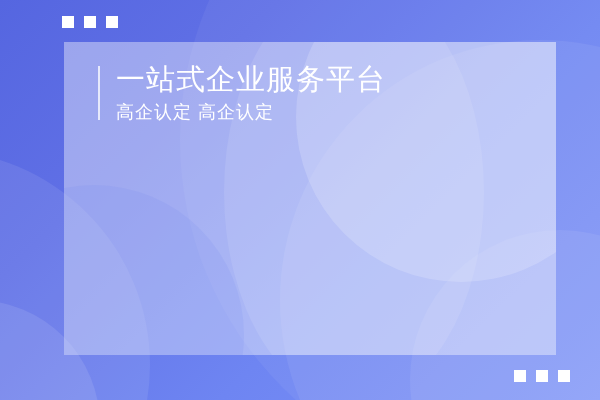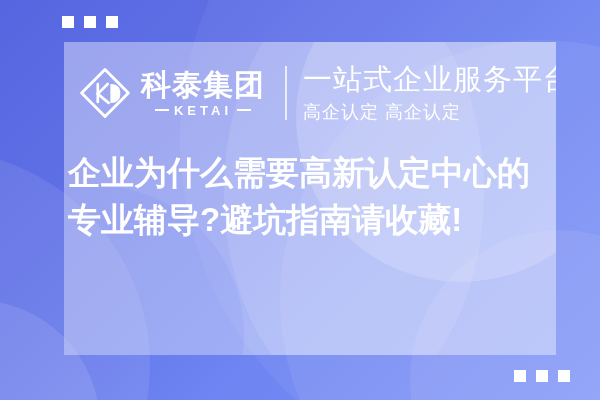--- a/index.html
+++ b/index.html
@@ -236,53 +236,30 @@
     <span class="dot"></span>
   </div>
 
   <div class="card">
     <div class="card-glow-a"></div>
     <div class="card-glow-b"></div>
     <div class="card-glow-c"></div>
 
     <div class="header">
 
-      <div class="logo-block">
-        <svg class="logo-mark" viewBox="0 0 60 60">
-          <g fill="none" stroke="#ffffff" stroke-width="3.2" stroke-linejoin="round" stroke-linecap="round">
-            <path d="M30 4 L56 30 L30 56 L4 30 Z" rx="6" stroke-linejoin="round" transform="translate(0,0)"></path>
-          </g>
-          <g fill="none" stroke="#ffffff" stroke-width="3" stroke-linecap="round">
-            <path d="M22 20 L22 40"></path>
-            <path d="M22 31 L33 20"></path>
-            <path d="M22 31 L34 41"></path>
-          </g>
-          <path d="M36 20 L36 41 C45 41 47 36 47 30.5 C47 25 45 20 36 20 Z" fill="#ffffff"></path>
-        </svg>
-
-        <div class="logo-words">
-          <div class="logo-cn">科泰集团</div>
-          <div class="logo-en-row">
-            <span class="logo-en-rule"></span>
-            <span class="logo-en">KETAI</span>
-            <span class="logo-en-rule"></span>
-          </div>
-        </div>
-      </div>
 
       <div class="header-divider"></div>
 
       <div class="slogan-block">
         <div class="slogan-main">一站式企业服务平台</div>
         <div class="slogan-sub">高企认定 高企认定</div>
       </div>
 
     </div>
 
-    <div class="headline">企业为什么需要高新认定中心的专业辅导?避坑指南请收藏!</div>
   </div>
 
   <div class="dots dots-bottom">
     <span class="dot"></span>
     <span class="dot"></span>
     <span class="dot"></span>
   </div>
 
 </div>
 

